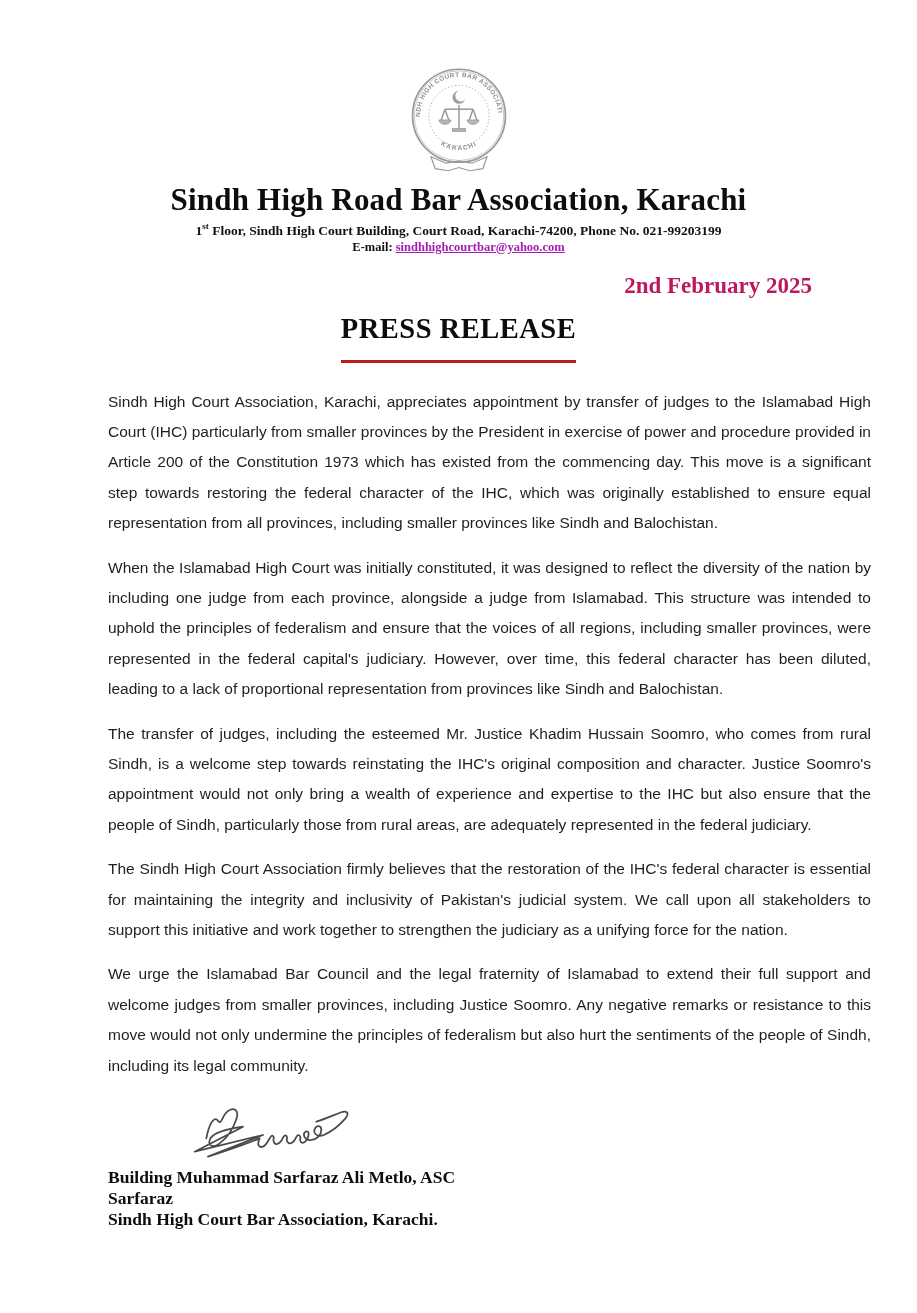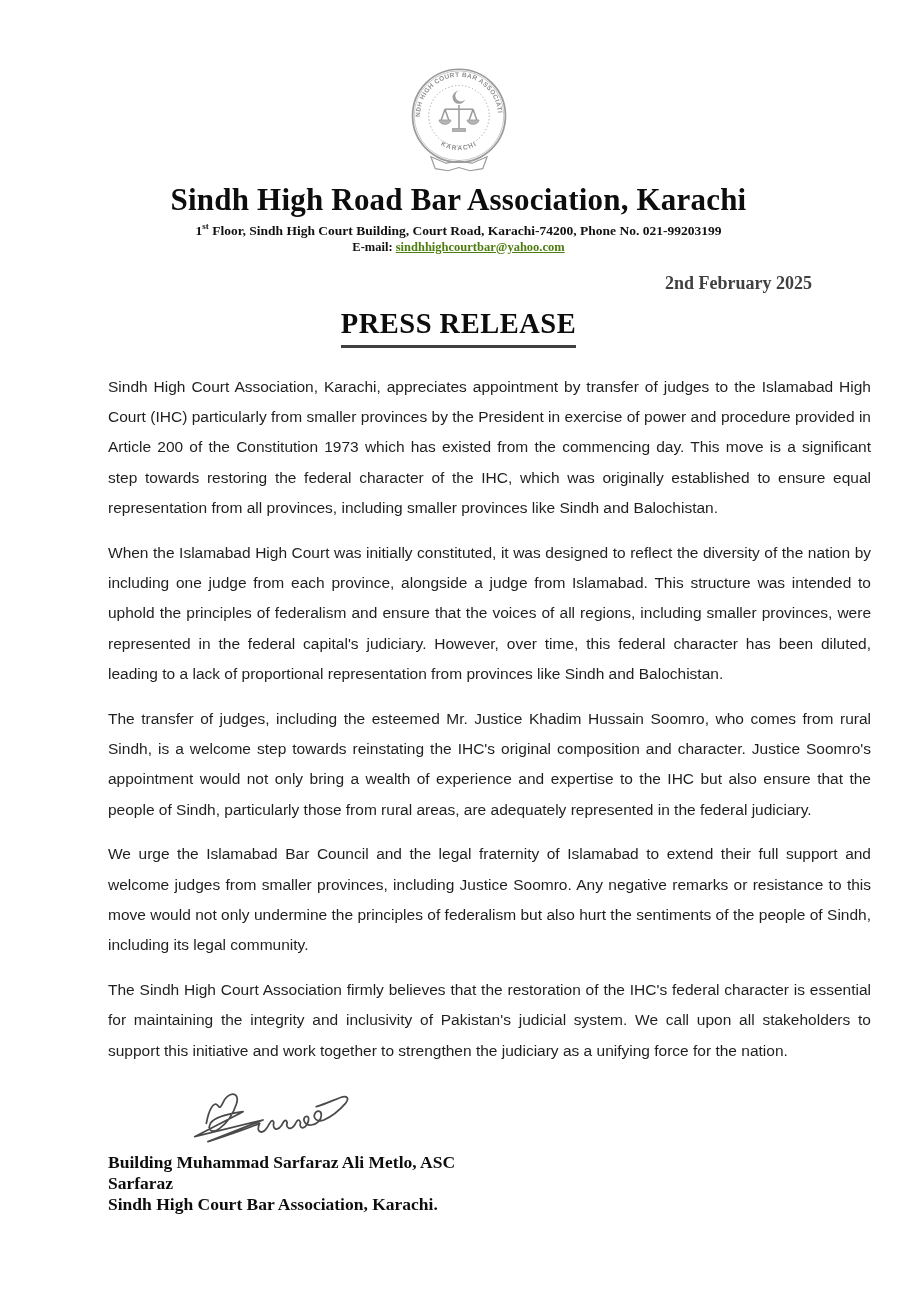--- a/index.html
+++ b/index.html
@@ -31,40 +31,40 @@
     color: #111;
   }
   .address-line sup { font-size: 9px; }
   .email-line {
     font-weight: bold;
     font-size: 12.5px;
     margin-top: 1px;
     color: #111;
   }
   .email-link {
-    color: #4d7c0f;
+    color: #a21caf;
     font-weight: bold;
   }
   .date-line {
     margin: 18px 105px 0 0;
     text-align: right;
     font-weight: bold;
-    font-size: 18px;
-    color: #404040;
+    font-size: 23px;
+    color: #be185d;
   }
   .headline-wrap { text-align: center; margin-top: 14px; }
   .headline {
     display: inline-block;
     font-family: "Liberation Serif", serif;
     font-weight: bold;
     font-size: 28.5px;
     letter-spacing: 0.5px;
     color: #0d0d0d;
-    border-bottom: 3px solid #404040;
-    padding-bottom: 5px;
+    border-bottom: 3px solid #b91c1c;
+    padding-bottom: 15px;
   }
   .body-copy {
     margin: 24px 46px 0 108px;
     font-family: "Liberation Sans", sans-serif;
     font-size: 15.5px;
     line-height: 30.4px;
     text-align: justify;
     color: #1f1f1f;
   }
   .body-copy p { margin-bottom: 14px; }
@@ -139,22 +139,22 @@
   <div class="date-line">2nd February 2025</div>
 
   <div class="headline-wrap">
     <span class="headline">PRESS RELEASE</span>
   </div>
 
   <div class="body-copy">
     <p>Sindh High Court Association, Karachi, appreciates appointment by transfer of judges to the Islamabad High Court (IHC) particularly from smaller provinces by the President  in exercise of power and procedure provided in Article 200 of the Constitution 1973 which has existed from the commencing day. This move is a significant step towards restoring the federal character of the IHC, which was originally established to ensure equal representation from all provinces, including smaller provinces like Sindh and Balochistan.</p>
     <p>When the Islamabad High Court was initially constituted, it was designed to reflect the diversity of the nation by including one judge from each province, alongside a judge from Islamabad. This structure was intended to uphold the principles of federalism and ensure that the voices of all regions, including smaller provinces, were represented in the federal capital's judiciary. However, over time, this federal character has been diluted, leading to a lack of proportional representation from provinces like Sindh and Balochistan.</p>
     <p>The transfer of judges, including the esteemed Mr. Justice Khadim Hussain Soomro, who comes from rural Sindh, is a welcome step towards reinstating the IHC's original composition and character. Justice Soomro's appointment would not only bring a wealth of experience and expertise to the IHC but also ensure that the people of Sindh, particularly those from rural areas, are adequately represented in the federal judiciary.</p>
+    <p>The Sindh High Court Association firmly believes that the restoration of the IHC's federal character is essential for maintaining the integrity and inclusivity of Pakistan's judicial system. We call upon all stakeholders to support this initiative and work together to strengthen the judiciary as a unifying force for the nation.</p>
     <p>We urge the Islamabad Bar Council and the legal fraternity of Islamabad to extend their full support and welcome judges from smaller provinces, including Justice Soomro. Any negative remarks or resistance to this move would not only undermine the principles of federalism but also hurt the sentiments of the people of Sindh, including its legal community.</p>
-    <p>The Sindh High Court Association firmly believes that the restoration of the IHC's federal character is essential for maintaining the integrity and inclusivity of Pakistan's judicial system. We call upon all stakeholders to support this initiative and work together to strengthen the judiciary as a unifying force for the nation.</p>
   </div>
 
   <div class="sig-block">
     <svg class="sig-scribble" viewBox="0 0 210 80">
       <path fill="none" stroke="#4a4a4a" stroke-width="2.1" stroke-linecap="round" stroke-linejoin="round" d="M28,50
            C31,34 37,22 42,29
            C46,35 47,23 53,18
            C60,12 68,15 64,27
            C60,39 52,50 44,56
            C36,62 28,59 33,50

